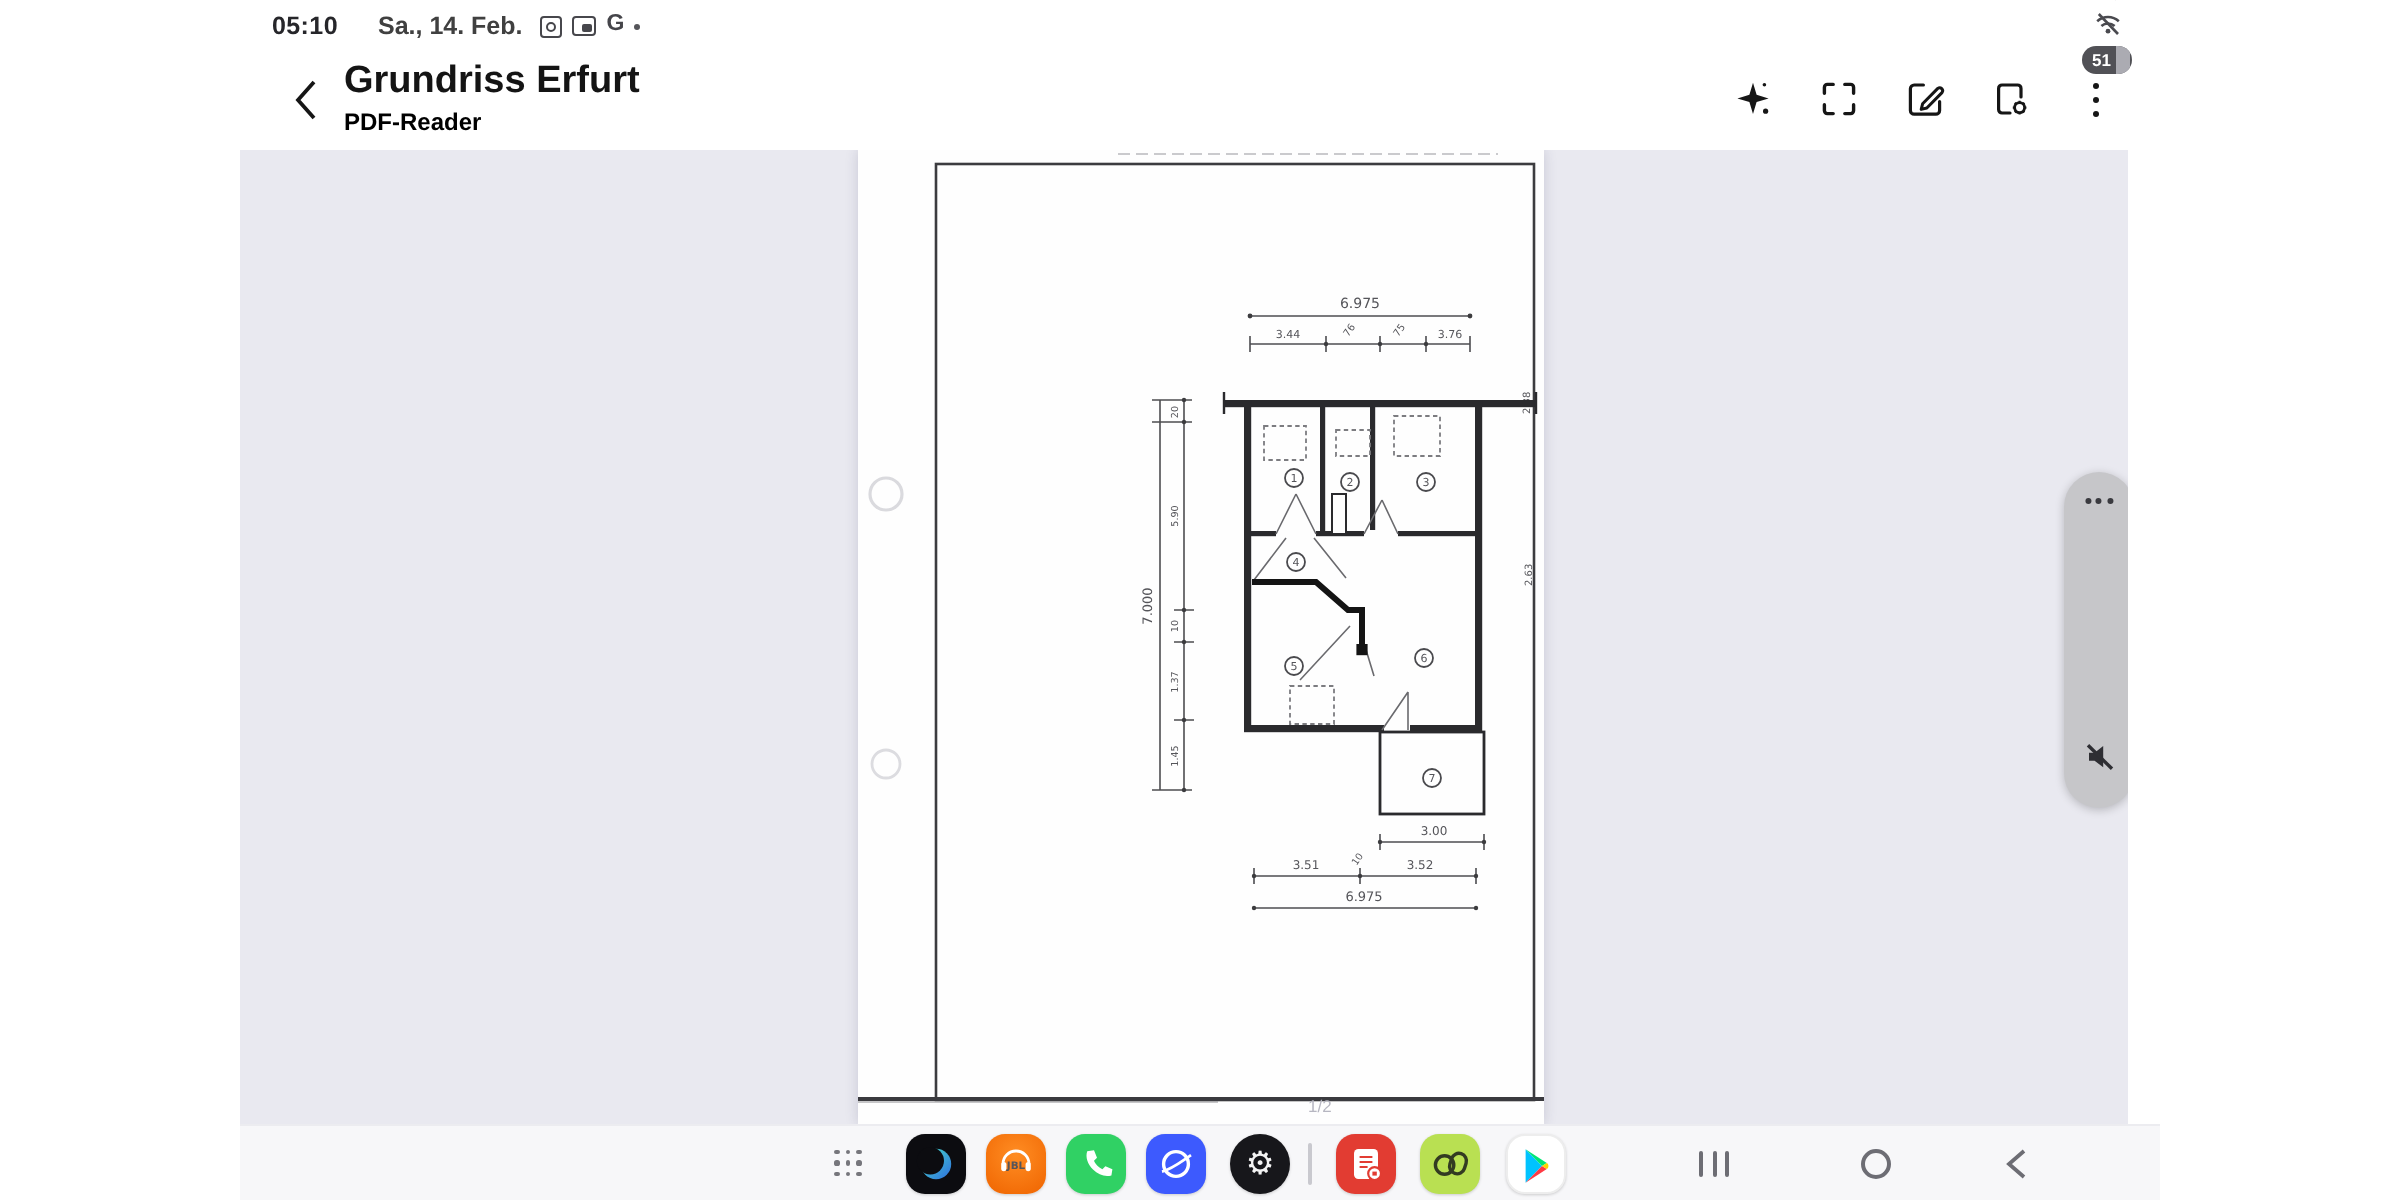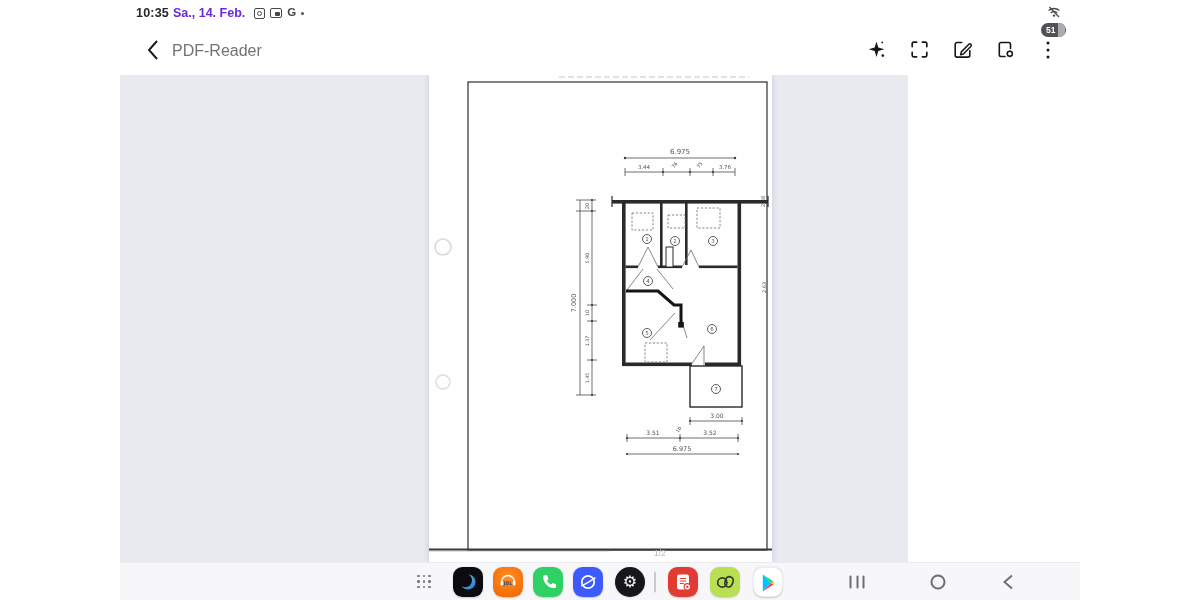--- a/index.html
+++ b/index.html
@@ -4,45 +4,45 @@
 <style>
   html,body{margin:0;padding:0;background:#ffffff;width:1200px;height:600px;overflow:hidden;}
   *{box-sizing:border-box;}
   .screen{position:absolute;left:120px;top:0;width:960px;height:600px;background:#fff;
           font-family:"Liberation Sans",sans-serif;color:#222;}
 
   
   .status-bar{position:absolute;top:0;left:0;right:0;height:24px;display:flex;align-items:center;
               padding:2px 14px 0 16px;font-size:12.5px;color:#26262a;}
   .sb-time{font-weight:700;letter-spacing:.2px;}
-  .sb-date{margin-left:4px;font-weight:600;color:#6d28d9;}
+  .sb-date{margin-left:20px;font-weight:600;color:#404040;}
   .sb-left-icons{display:flex;align-items:center;gap:5px;margin-left:9px;}
   .sb-capture{width:11px;height:11px;border:1.4px solid #47474c;border-radius:2px;position:relative;}
   .sb-capture:after{content:"";position:absolute;left:2px;top:2px;right:2px;bottom:2px;border-radius:50%;border:1.1px solid #47474c;}
   .sb-pip{width:12px;height:10px;border:1.3px solid #47474c;border-radius:2px;position:relative;}
   .sb-pip:after{content:"";position:absolute;right:1px;bottom:1px;width:5px;height:4px;background:#47474c;border-radius:1px;}
   .sb-g{font-size:11.5px;font-weight:700;color:#45454a;line-height:1;}
   .sb-dot{width:3px;height:3px;border-radius:50%;background:#55555a;}
   .sb-right{margin-left:auto;display:flex;align-items:center;gap:5px;flex-direction:column;}
   .battery{height:14px;min-width:25px;border-radius:7px;background:#515156;display:flex;align-items:center;
            overflow:hidden;position:relative;}
   .battery span{color:#fff;font-size:8.5px;font-weight:700;padding:0 3px 0 5px;line-height:14px;}
   .battery i{display:block;width:7px;height:14px;background:#ababb2;}
 
   
   .app-header{position:absolute;top:24px;left:0;right:0;height:51px;display:flex;align-items:center;padding:0 20px;}
   .back-btn{width:26px;height:32px;display:flex;align-items:center;justify-content:center;cursor:pointer;}
   .titles{margin-left:6px;line-height:1.1;}
   .title{font-size:19px;font-weight:700;color:#141414;}
-  .subtitle{font-size:16px;color:#737373;margin-top:3px;}
+  .subtitle{font-size:12px;color:#000000;margin-top:3px;font-weight:bold;}
   .header-actions{margin-left:auto;display:flex;align-items:center;gap:19px;}
   .icon-btn{width:24px;height:24px;display:flex;align-items:center;justify-content:center;cursor:pointer;}
 
   
-  .viewer{position:absolute;top:75px;left:0;width:788px;height:487px;background:var(--viewer-bg,#e9e9f0);overflow:hidden;}
+  .viewer{position:absolute;top:75px;left:0;width:944px;height:487px;background:var(--viewer-bg,#e9e9f0);overflow:hidden;}
   .pdf-page{position:absolute;left:309px;top:0;width:343px;height:487px;background:#fefefe;
             box-shadow:0 0 6px rgba(50,50,90,.18);}
   .pdf-page svg{display:block;}
   svg text{font-family:"DejaVu Sans",sans-serif;fill:#55555a;}
   .page-indicator{position:absolute;left:534px;top:473px;font-size:8.5px;color:#b6b6c1;text-align:right;}
 
   
   .side-panel{position:absolute;left:912px;top:161px;width:35px;height:168px;background:var(--panel-bg,#c6c6c9);
               border-radius:17.5px;box-shadow:0 1px 5px rgba(0,0,0,.22);}
   .panel-dots{position:absolute;top:13px;left:50%;transform:translateX(-50%);display:flex;gap:2.5px;cursor:pointer;}
@@ -71,21 +71,21 @@
   .nav-recents i{width:2px;height:13px;background:#6d6d74;border-radius:1px;}
   .nav-home{width:15px;height:15px;border:2px solid #6d6d74;border-radius:50%;cursor:pointer;}
   .nav-back{cursor:pointer;display:flex;padding:3px;}
 </style>
 </head>
 <body>
 
 <div class="screen">
 
   <div class="status-bar">
-    <span class="sb-time">10:35</span>
+    <span class="sb-time">05:10</span>
     <span class="sb-date">Sa., 14. Feb.</span>
     <span class="sb-left-icons">
       <i class="sb-capture"></i>
       <i class="sb-pip"></i>
       <span class="sb-g">G</span>
       <i class="sb-dot"></i>
     </span>
     <span class="sb-right">
       <svg width="13" height="12" viewBox="0 0 13 12">
         <path d="M2.2 4.4h2.2L8 1.8v8.4L4.4 7.6H2.2z" fill="#3c3c41"></path>
@@ -104,20 +104,21 @@
     </span>
   </div>
 
   <div class="app-header">
     <div class="back-btn">
       <svg width="14" height="22" viewBox="0 0 14 22">
         <polyline points="11,2 3,11 11,20" fill="none" stroke="#161616" stroke-width="1.9"></polyline>
       </svg>
     </div>
     <div class="titles">
+      <div class="title">Grundriss Erfurt</div>
       <div class="subtitle">PDF-Reader</div>
     </div>
     <div class="header-actions">
       <div class="icon-btn">
         <svg width="21" height="21" viewBox="0 0 21 21">
           <path d="M10.5 2.4 12.3 8.4 18.3 10.2 12.3 12 10.5 18 8.7 12 2.7 10.2 8.7 8.4Z" fill="#161616"></path>
           <circle cx="16.8" cy="16.6" r="1.3" fill="#161616"></circle>
           <circle cx="16.2" cy="3.4" r="0.9" fill="#161616"></circle>
         </svg>
       </div>

